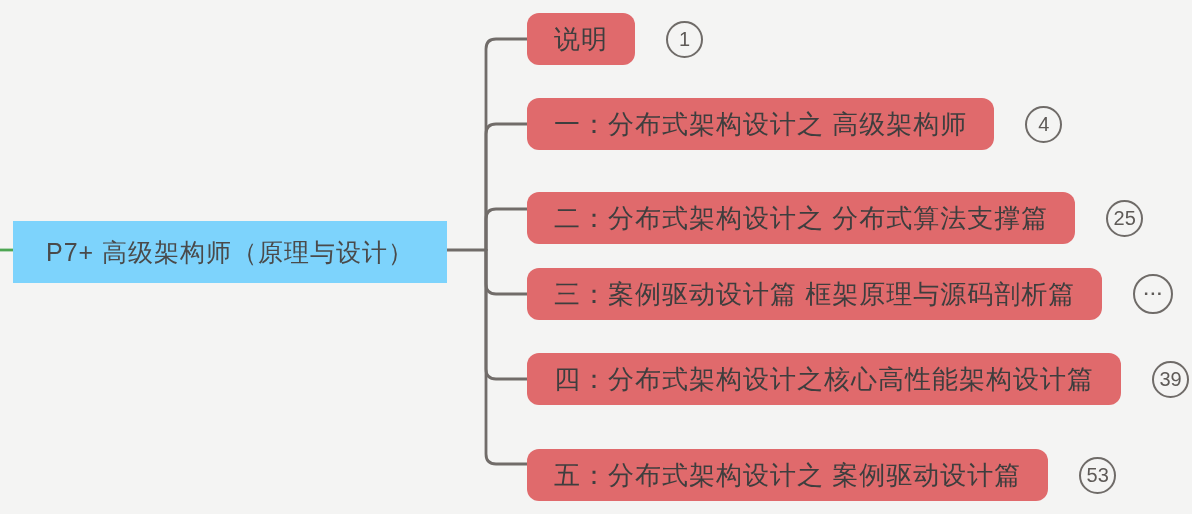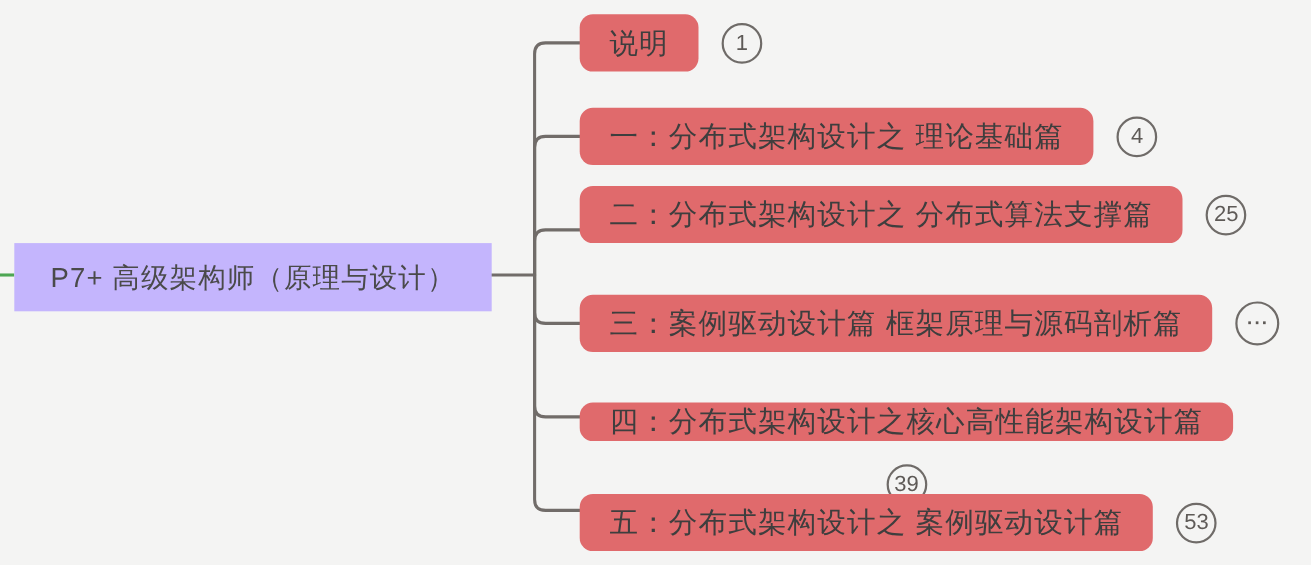--- a/index.html
+++ b/index.html
@@ -22,41 +22,41 @@
     height: 514px;
   }
   .root-node {
     position: absolute;
     left: 13px;
     top: 221px;
     height: 62px;
     display: flex;
     align-items: center;
     padding: 0 33px;
-    background: #c4b5fd;
+    background: #7dd3fc;
     color: #4a4a4a;
     font-size: 25px;
     letter-spacing: 1px;
     white-space: nowrap;
     box-sizing: border-box;
   }
   .row {
     position: absolute;
     left: 527px;
     height: 52px;
     display: flex;
     align-items: center;
-    gap: 21px;
+    gap: 31px;
     text-align: center;
   }
   .row-1 { top: 13px; }
   .row-2 { top: 98px; }
-  .row-3 { top: 169px; }
+  .row-3 { top: 192px; }
   .row-4 { top: 268px; }
-  .row-5 { top: 366px; flex-direction: column; }
+  .row-5 { top: 353px; }
   .row-6 { top: 438px; margin-top: 11px; }
   .node {
     height: 52px;
     display: flex;
     align-items: center;
     padding: 0 27px;
     background: #e06a6c;
     border-radius: 12px;
     color: #3e3e3e;
     font-size: 26px;
@@ -107,21 +107,21 @@
   </svg>
 
   <div class="root-node">P7+ 高级架构师（原理与设计）</div>
 
   <div class="row row-1">
     <div class="node">说明</div>
     <div class="badge">1</div>
   </div>
 
   <div class="row row-2">
-    <div class="node">一：分布式架构设计之 理论基础篇</div>
+    <div class="node">一：分布式架构设计之 高级架构师</div>
     <div class="badge">4</div>
   </div>
 
   <div class="row row-3">
     <div class="node">二：分布式架构设计之 分布式算法支撑篇</div>
     <div class="badge">25</div>
   </div>
 
   <div class="row row-4">
     <div class="node">三：案例驱动设计篇 框架原理与源码剖析篇</div>

